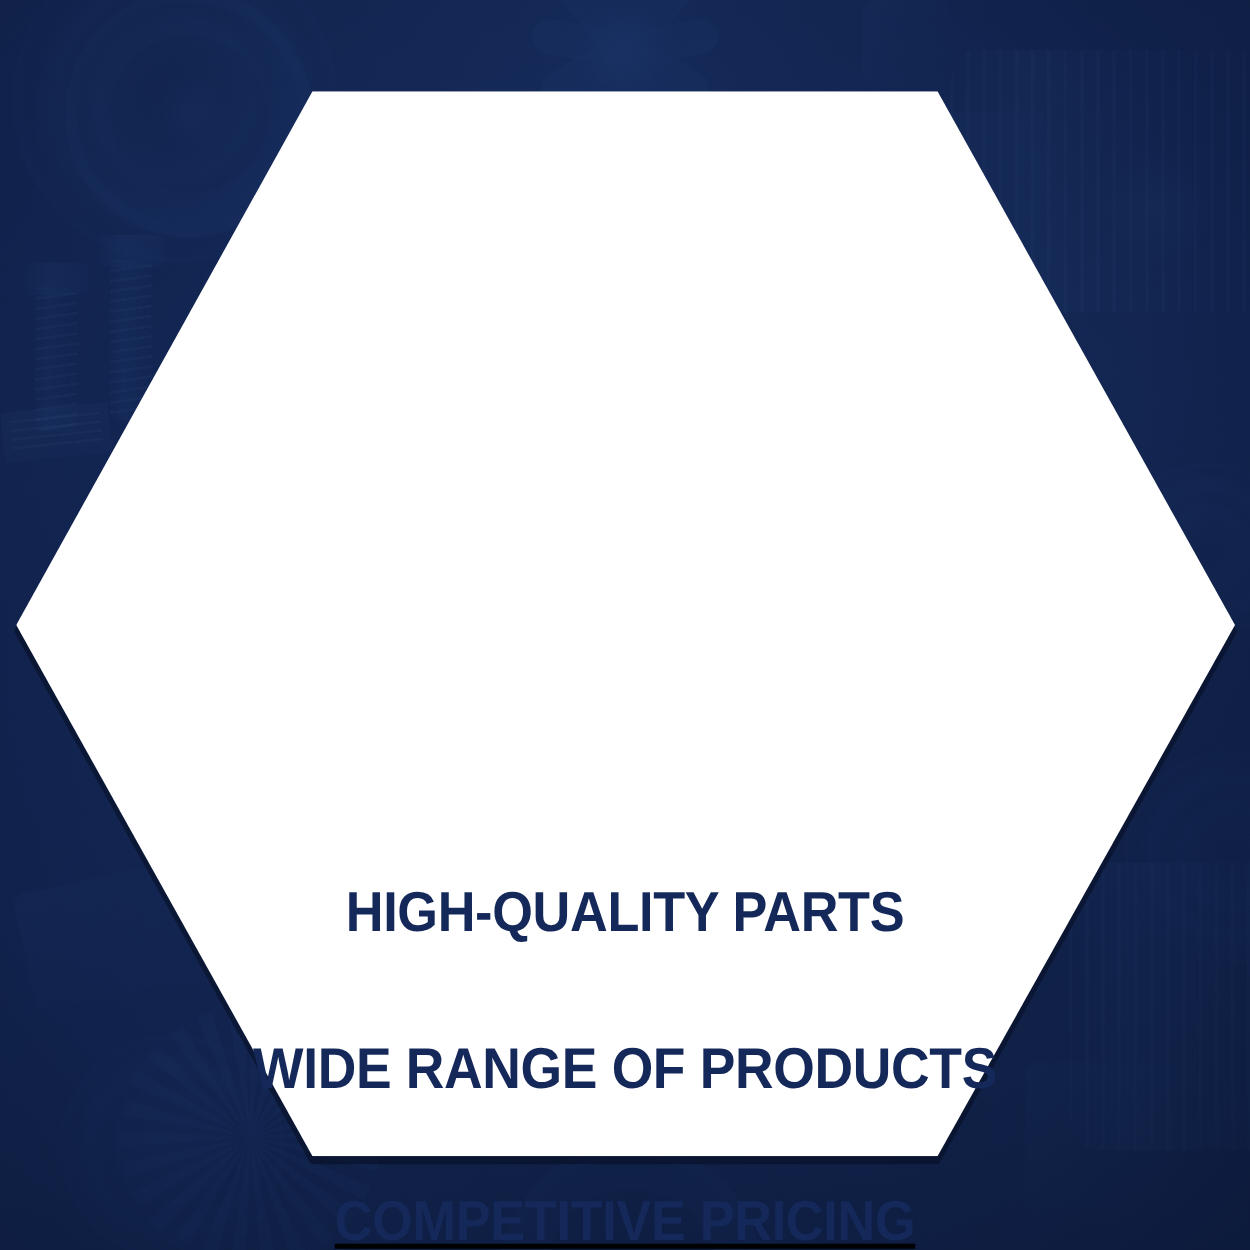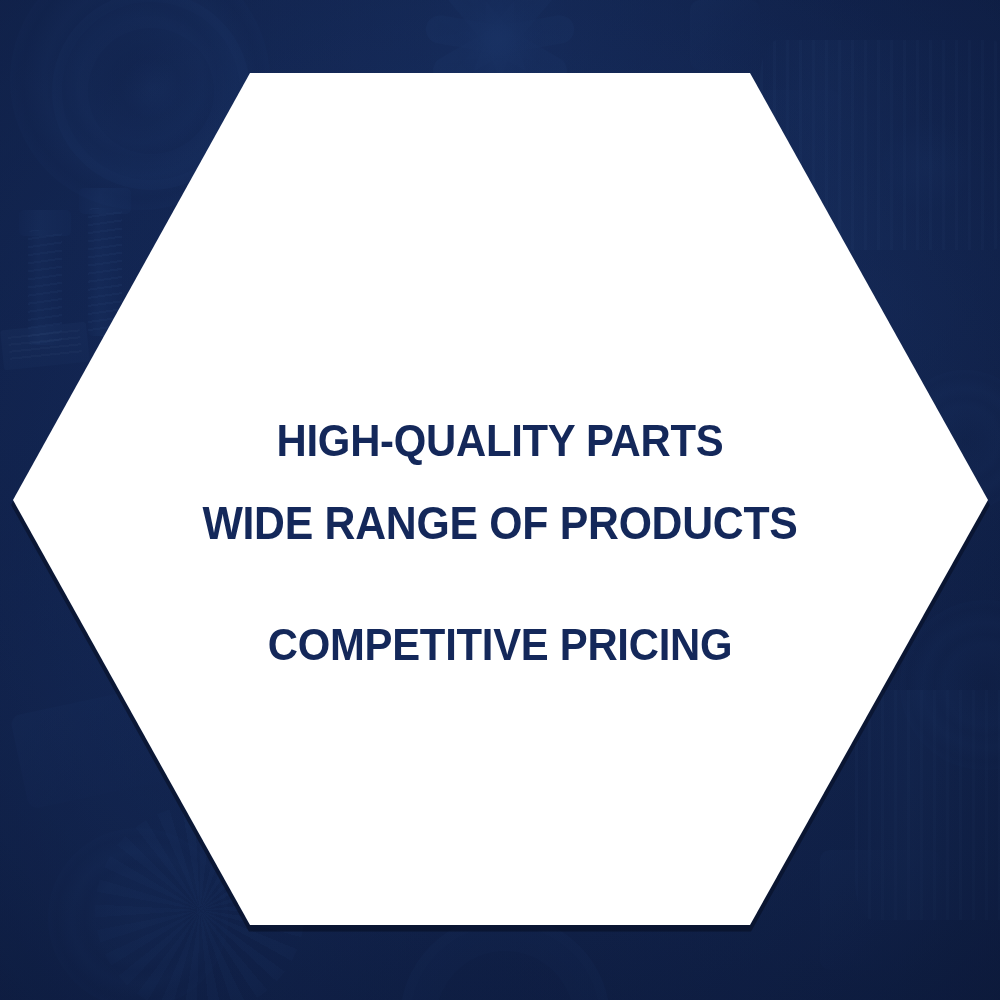--- a/index.html
+++ b/index.html
@@ -238,32 +238,32 @@
 
   
   .content {
     position: absolute;
     left: 0;
     top: 0;
     width: 1000px;
     height: 1000px;
     display: flex;
     flex-direction: column;
-    justify-content: center;
+    justify-content: flex-end;
     align-items: center;
   }
 
   .section {
     width: 100%;
     text-align: center;
   }
 
   .s1 { margin-top: 86px; }
-  .s2 { margin-top: 36px; }
-  .s3 { margin-top: 76px; }
+  .s2 { margin-top: 78px; }
+  .s3 { margin-top: 76px; text-decoration: underline; }
 
   .heading {
     color: #14285a;
     font-family: "Liberation Sans", sans-serif;
     font-weight: 700;
     font-size: 45px;
     line-height: 1.02;
     letter-spacing: -0.3px;
     transform: scaleX(0.93);
     transform-origin: 50% 50%;

